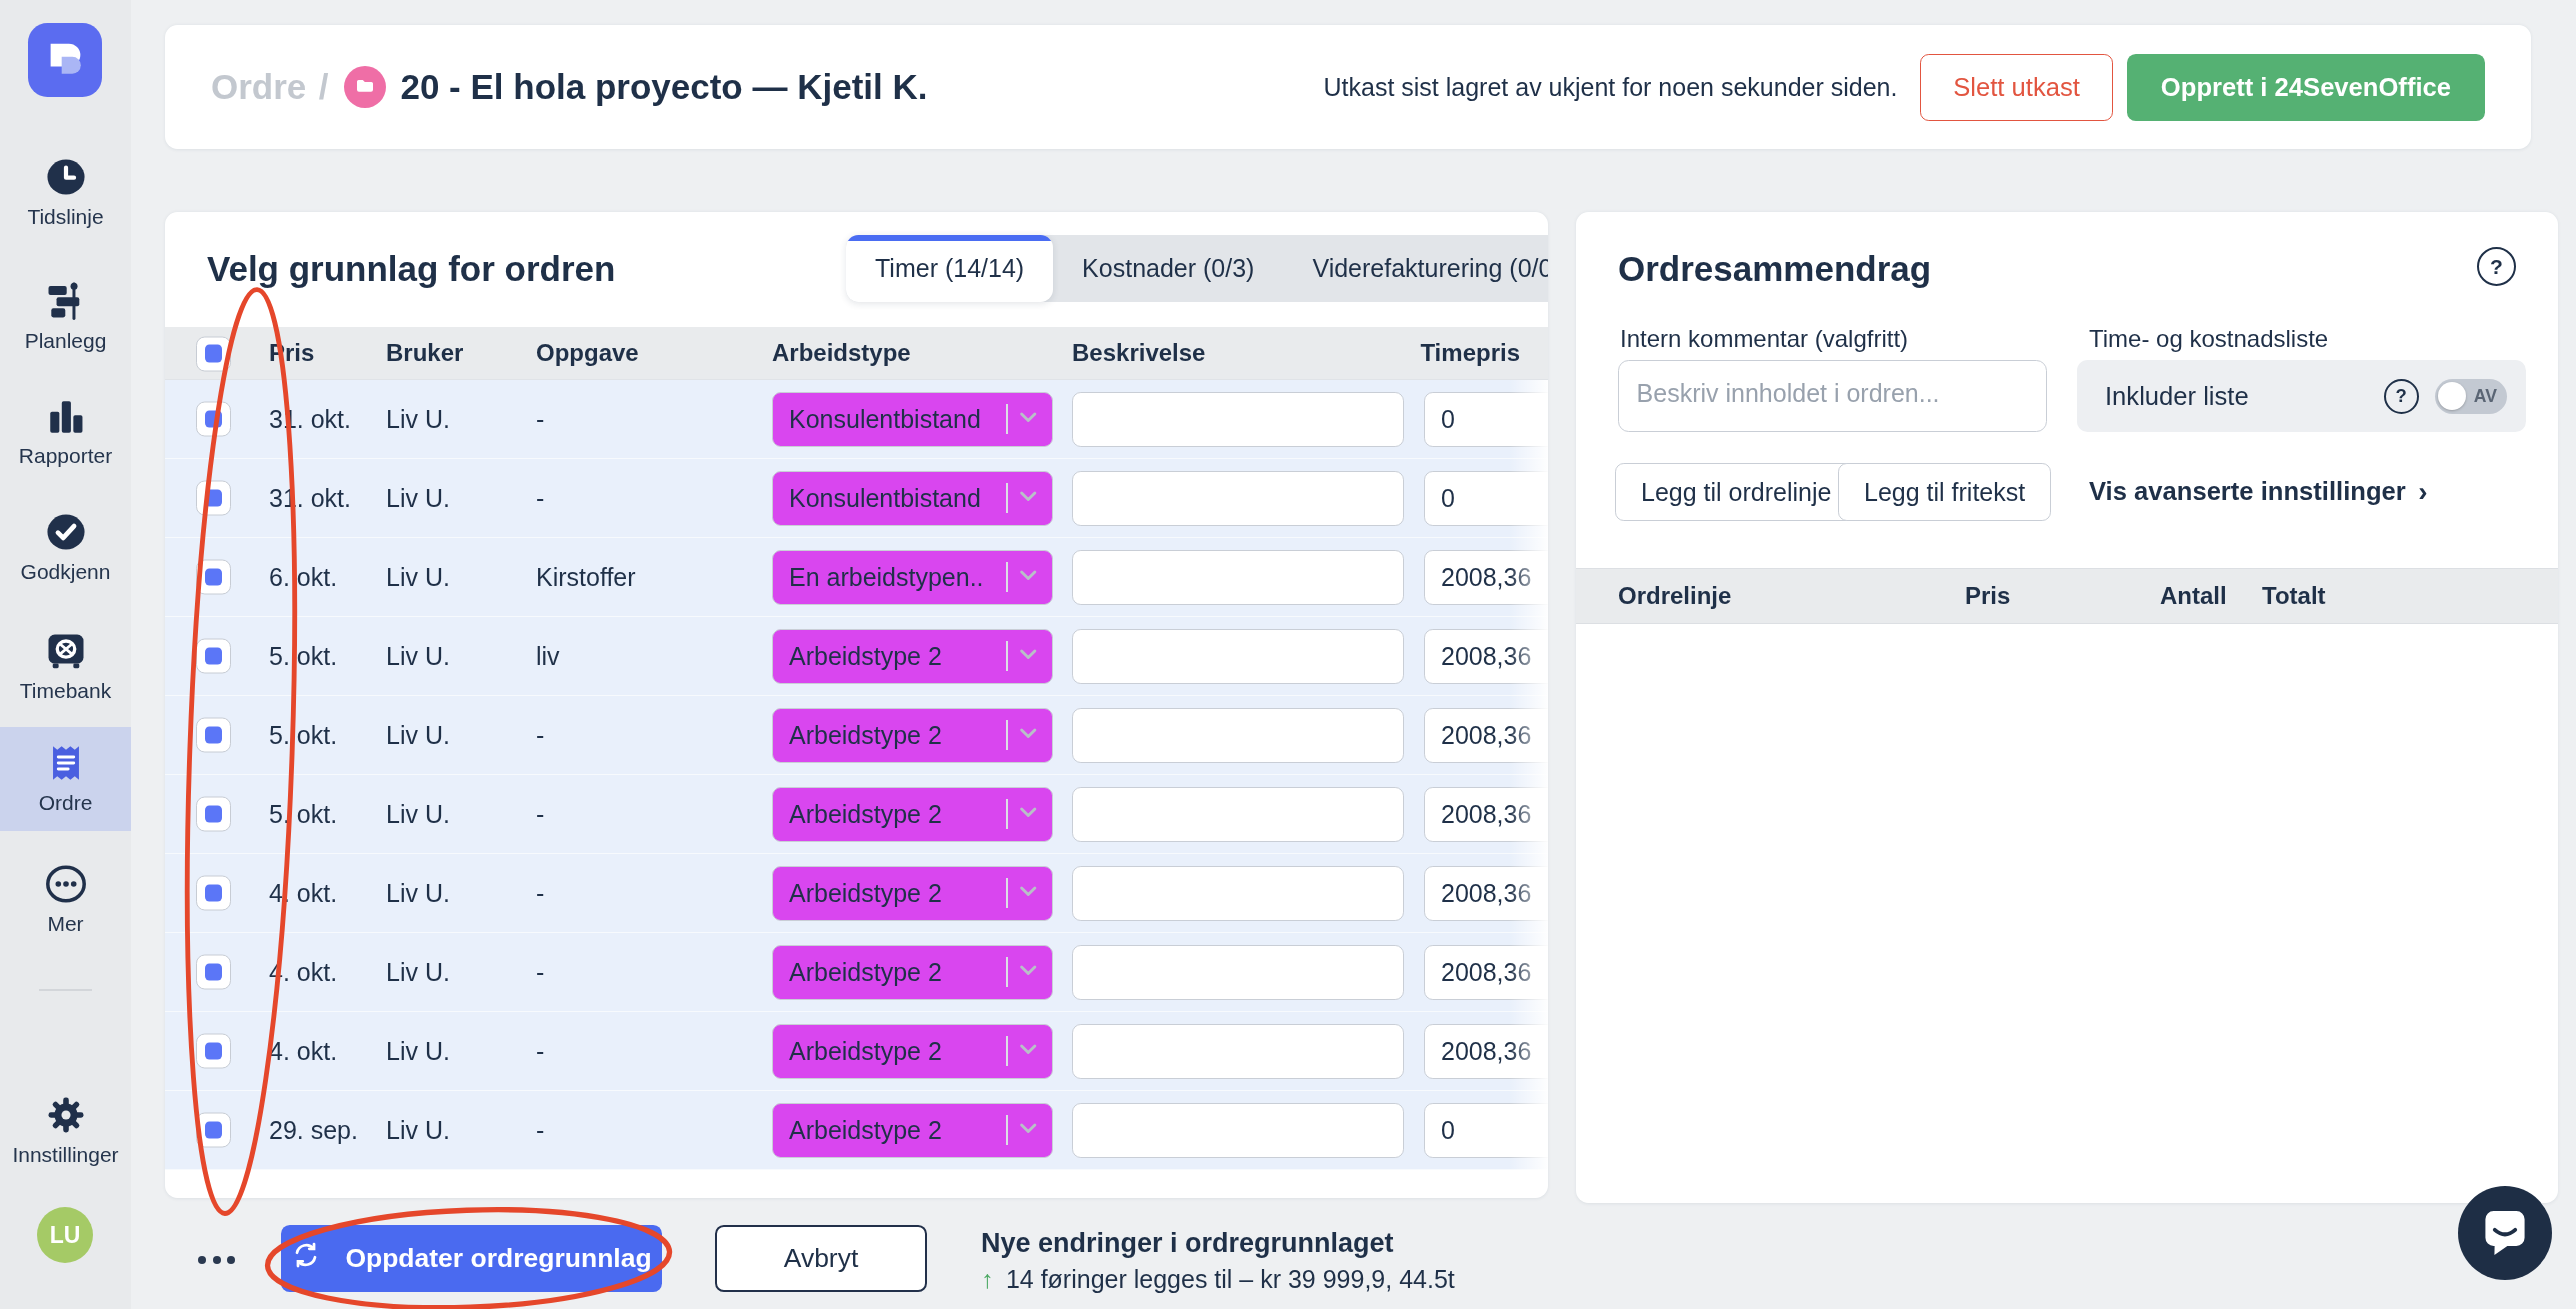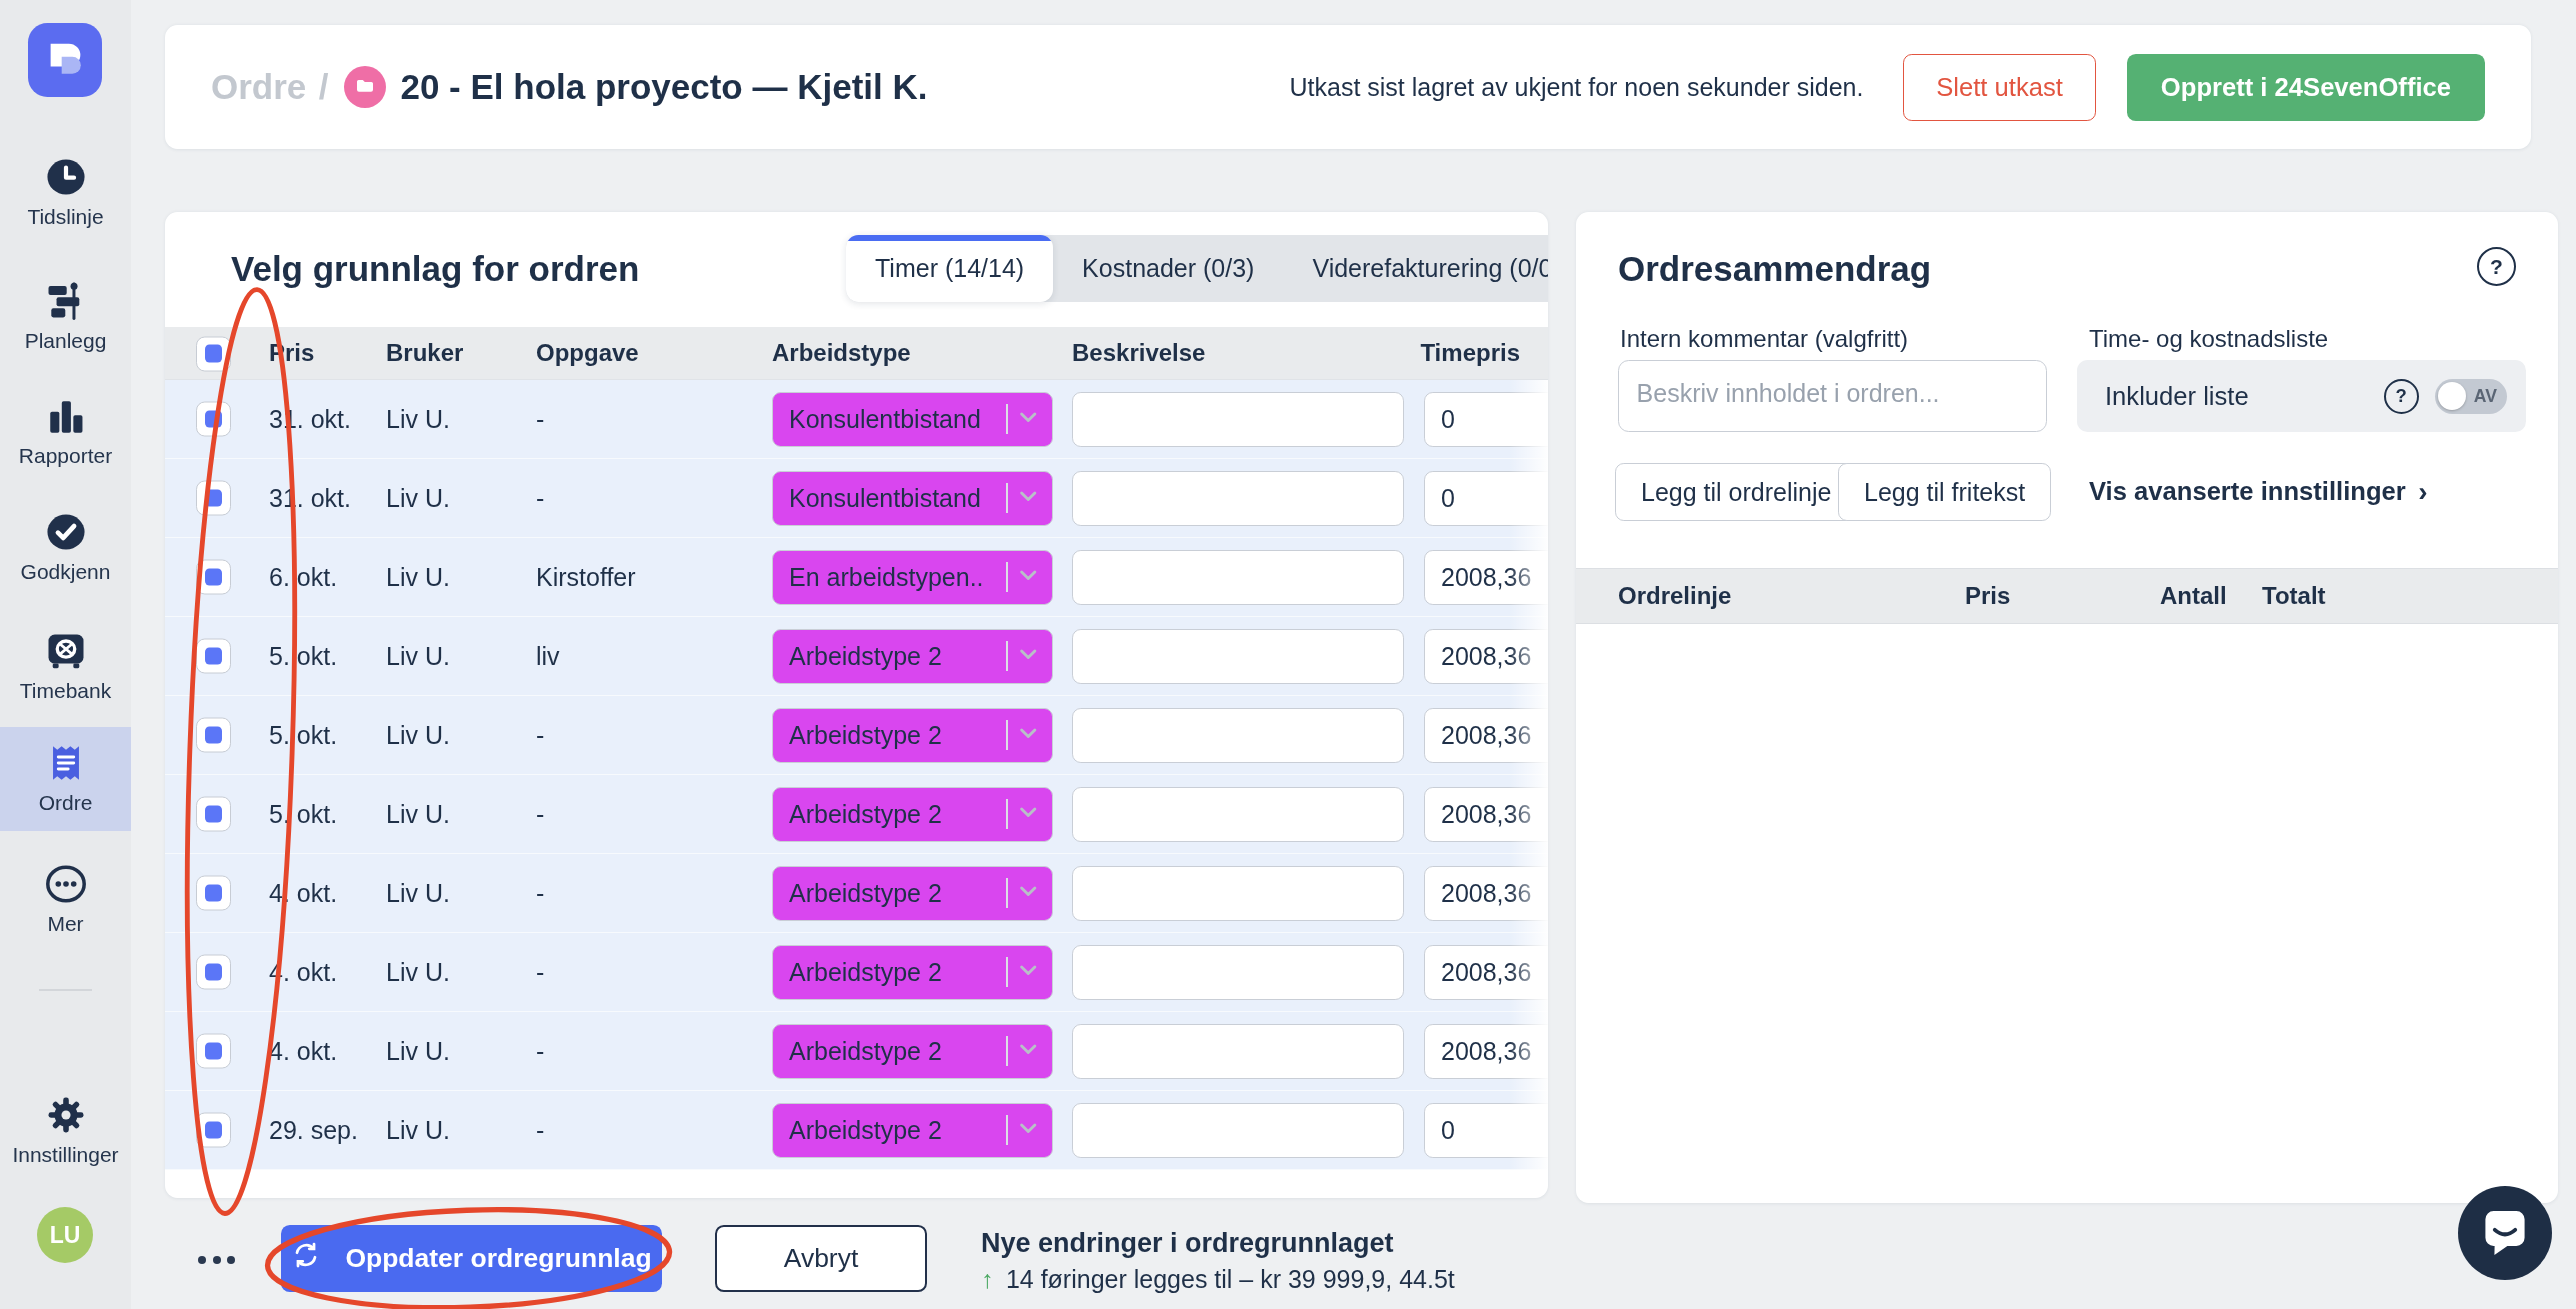--- a/index.html
+++ b/index.html
@@ -23,33 +23,33 @@
 
   
   .header-card { position:absolute; left:165px; top:25px; width:2366px; height:124px; background:#fff;
                  border-radius:12.4px; box-shadow:0 0.9px 3.5px rgba(31,48,72,.08); display:flex;
                  align-items:center; padding:0 46px; }
   .breadcrumb { font-size:35px; font-weight:700; color:#c3c8cf; cursor:pointer; }
   .crumb-sep  { font-size:35px; font-weight:700; color:#c3c8cf; margin:0 16px 0 12.4px; }
   .proj-badge { width:42px; height:42px; border-radius:50%; background:#ef6ea6; display:flex;
                 align-items:center; justify-content:center; margin-right:14px; flex:0 0 auto; }
   .page-title { font-size:35px; font-weight:800; color:#1f3048; white-space:nowrap; }
-  .header-right { margin-left:auto; display:flex; align-items:center; gap:31px; }
+  .header-right { margin-left:auto; display:flex; align-items:center; gap:14px; }
   .status-text { font-size:25px; color:#1f3048; margin-right:8.8px; }
   .btn-danger { height:67px; padding:0 32px; background:#fff; border:1.8px solid #e25540; color:#e25540;
                 border-radius:8.8px; font-size:25.6px; font-weight:500; cursor:pointer;
                 font-family:inherit; }
   .btn-success { height:67px; padding:0 34px; background:#55b173; border:none; color:#fff;
                  border-radius:8.8px; font-size:25.6px; font-weight:600; cursor:pointer;
                  font-family:inherit; }
 
   
   .basis-card { position:absolute; left:165px; top:212px; width:1383px; height:986px; background:#fff;
                 border-radius:12.4px; box-shadow:0 0.9px 3.5px rgba(31,48,72,.08); overflow:hidden; }
-  .basis-title { position:absolute; left:42px; top:37px; font-size:35px; font-weight:800;margin-left:24px; }
+  .basis-title { position:absolute; left:42px; top:37px; font-size:35px; font-weight:800; }
   .tabs { position:absolute; left:681px; top:23px; height:67px; background:#e2e5e9; border-radius:12.4px;
           display:flex; }
   .tab { display:flex; align-items:center; padding:0 29px; font-size:25px; color:#1f3048;
          border-radius:12.4px; cursor:pointer; white-space:nowrap; }
   .tab.active { background:#fff; position:relative; overflow:hidden; font-weight:500;
                 box-shadow:0 1.8px 7px rgba(31,48,72,.12); }
   .tab.active::before { content:""; position:absolute; left:0; top:0; right:0; height:6.2px; background:#4a6cf2; }
 
   .thead { position:absolute; left:0; top:115px; width:1383px; height:53px; background:#e9ebed;
            border-bottom:0.9px solid #e0e3e7; }

